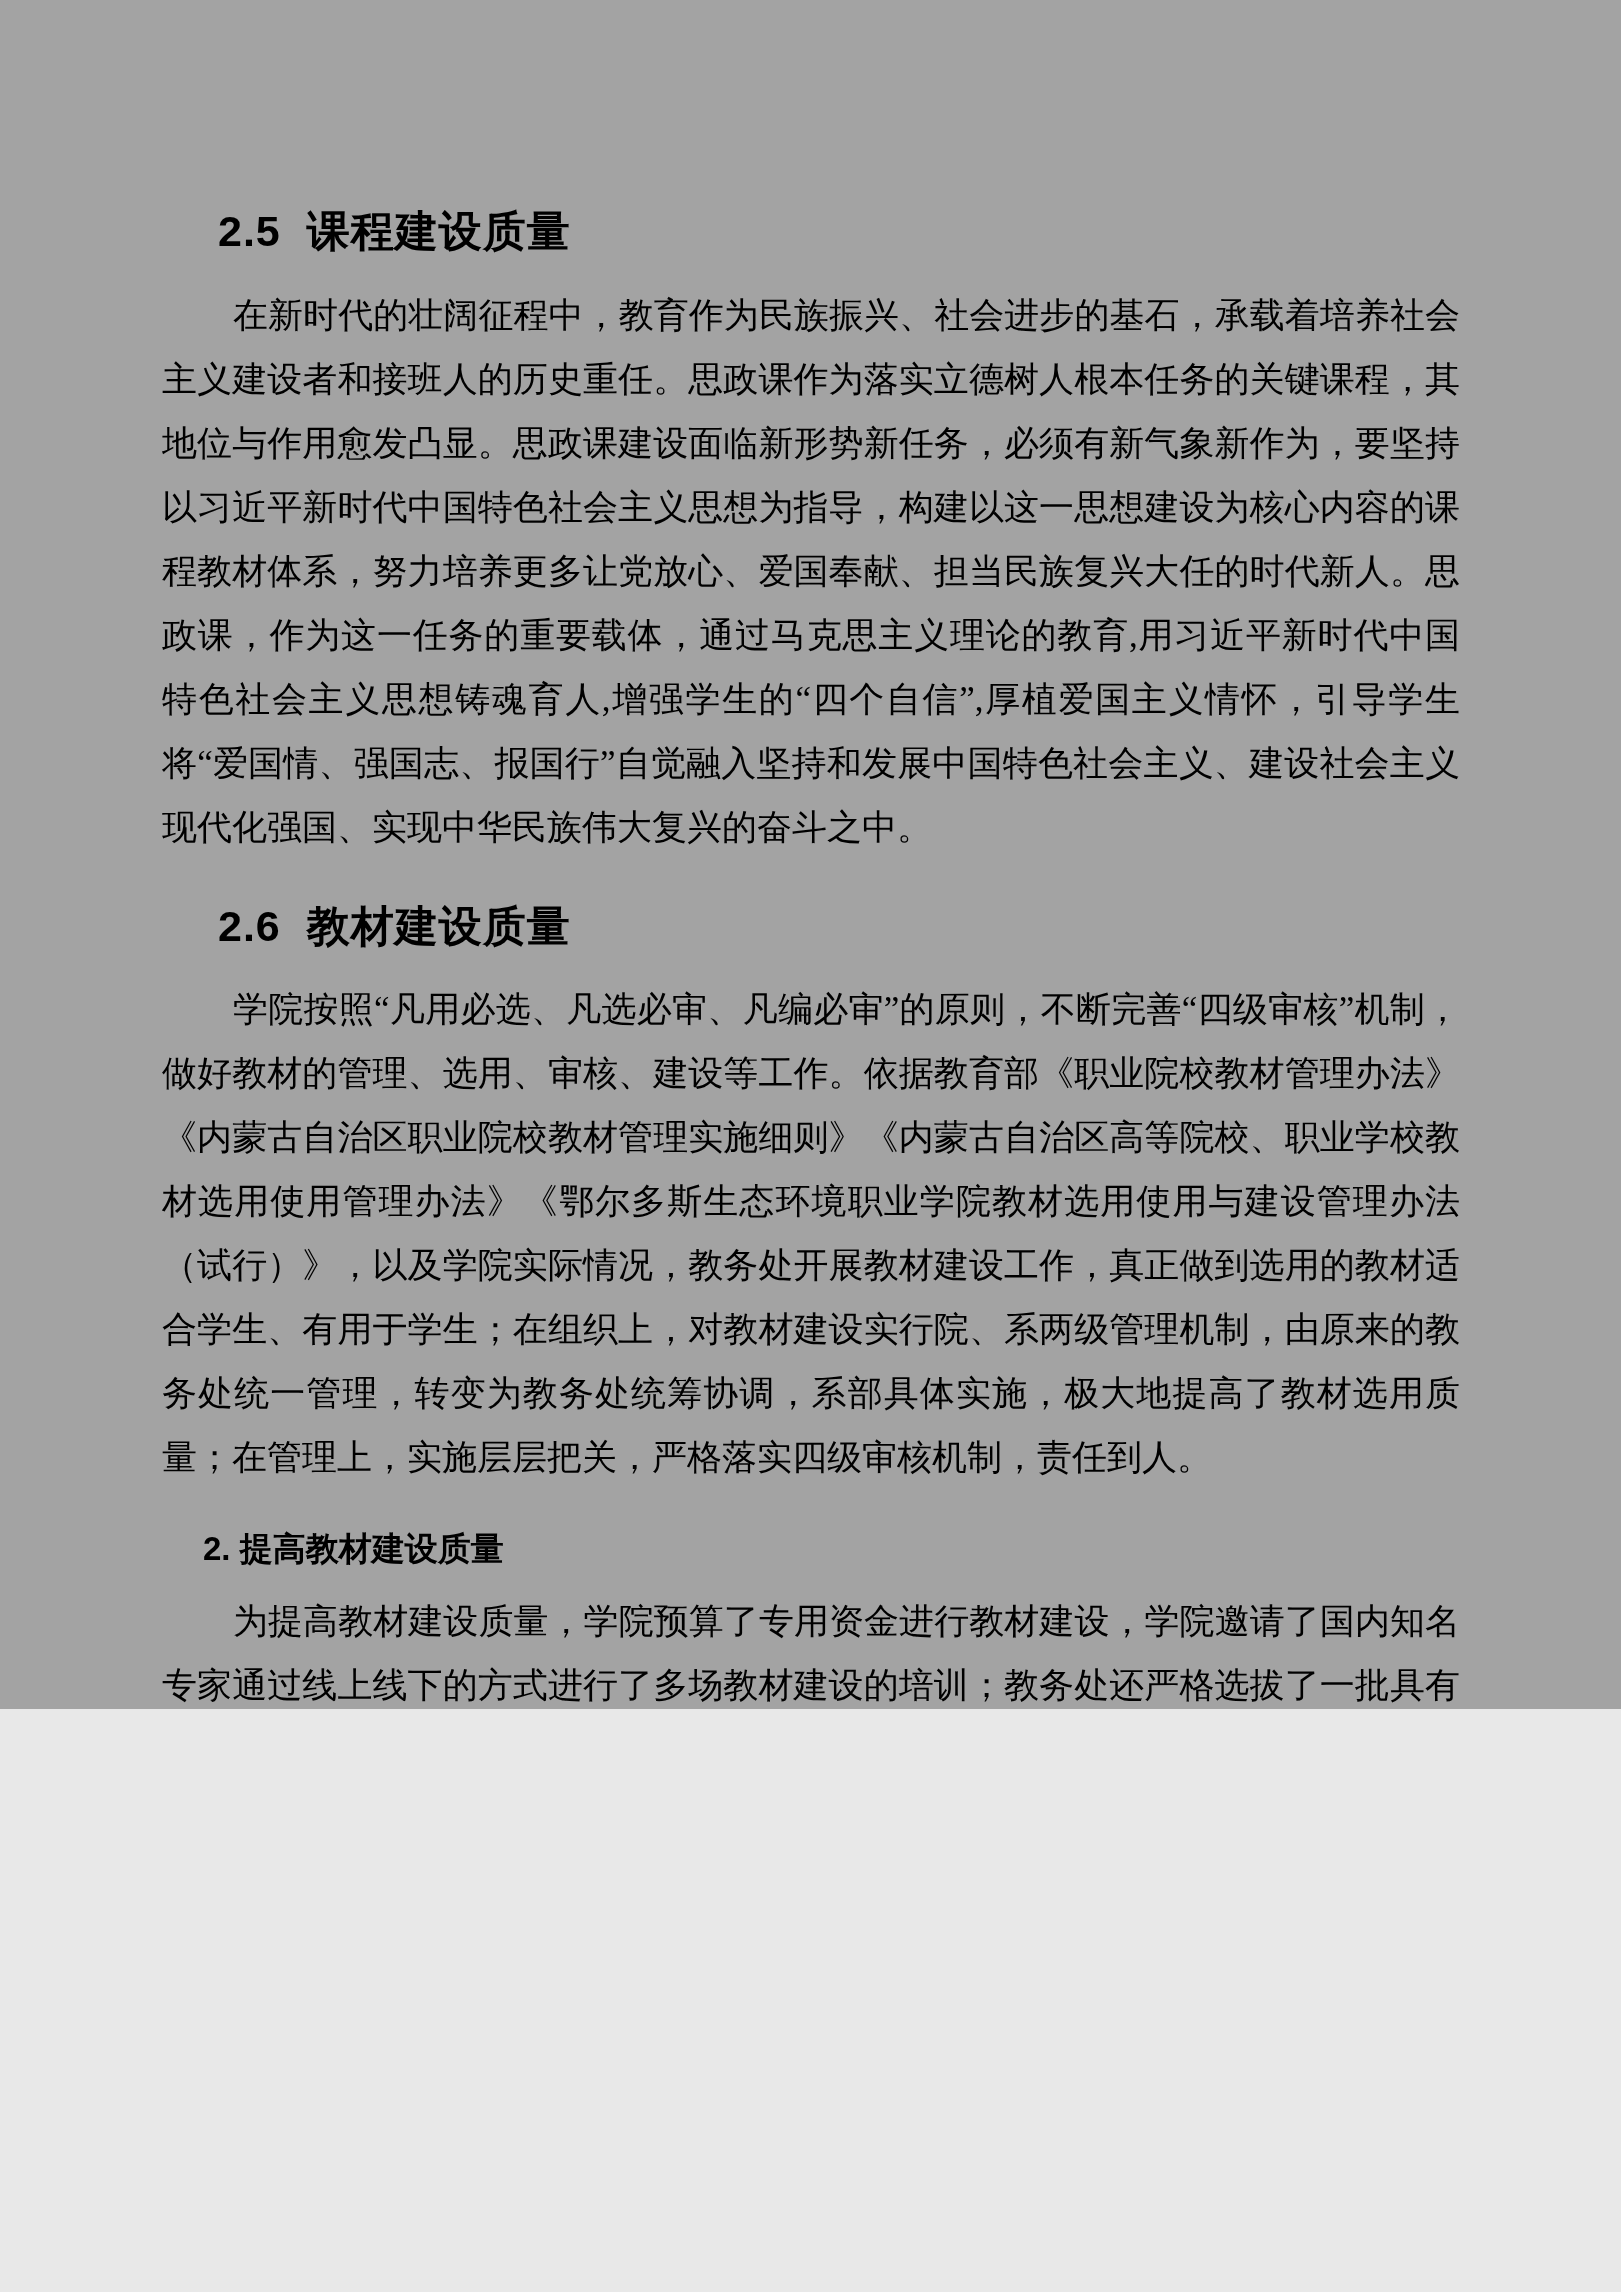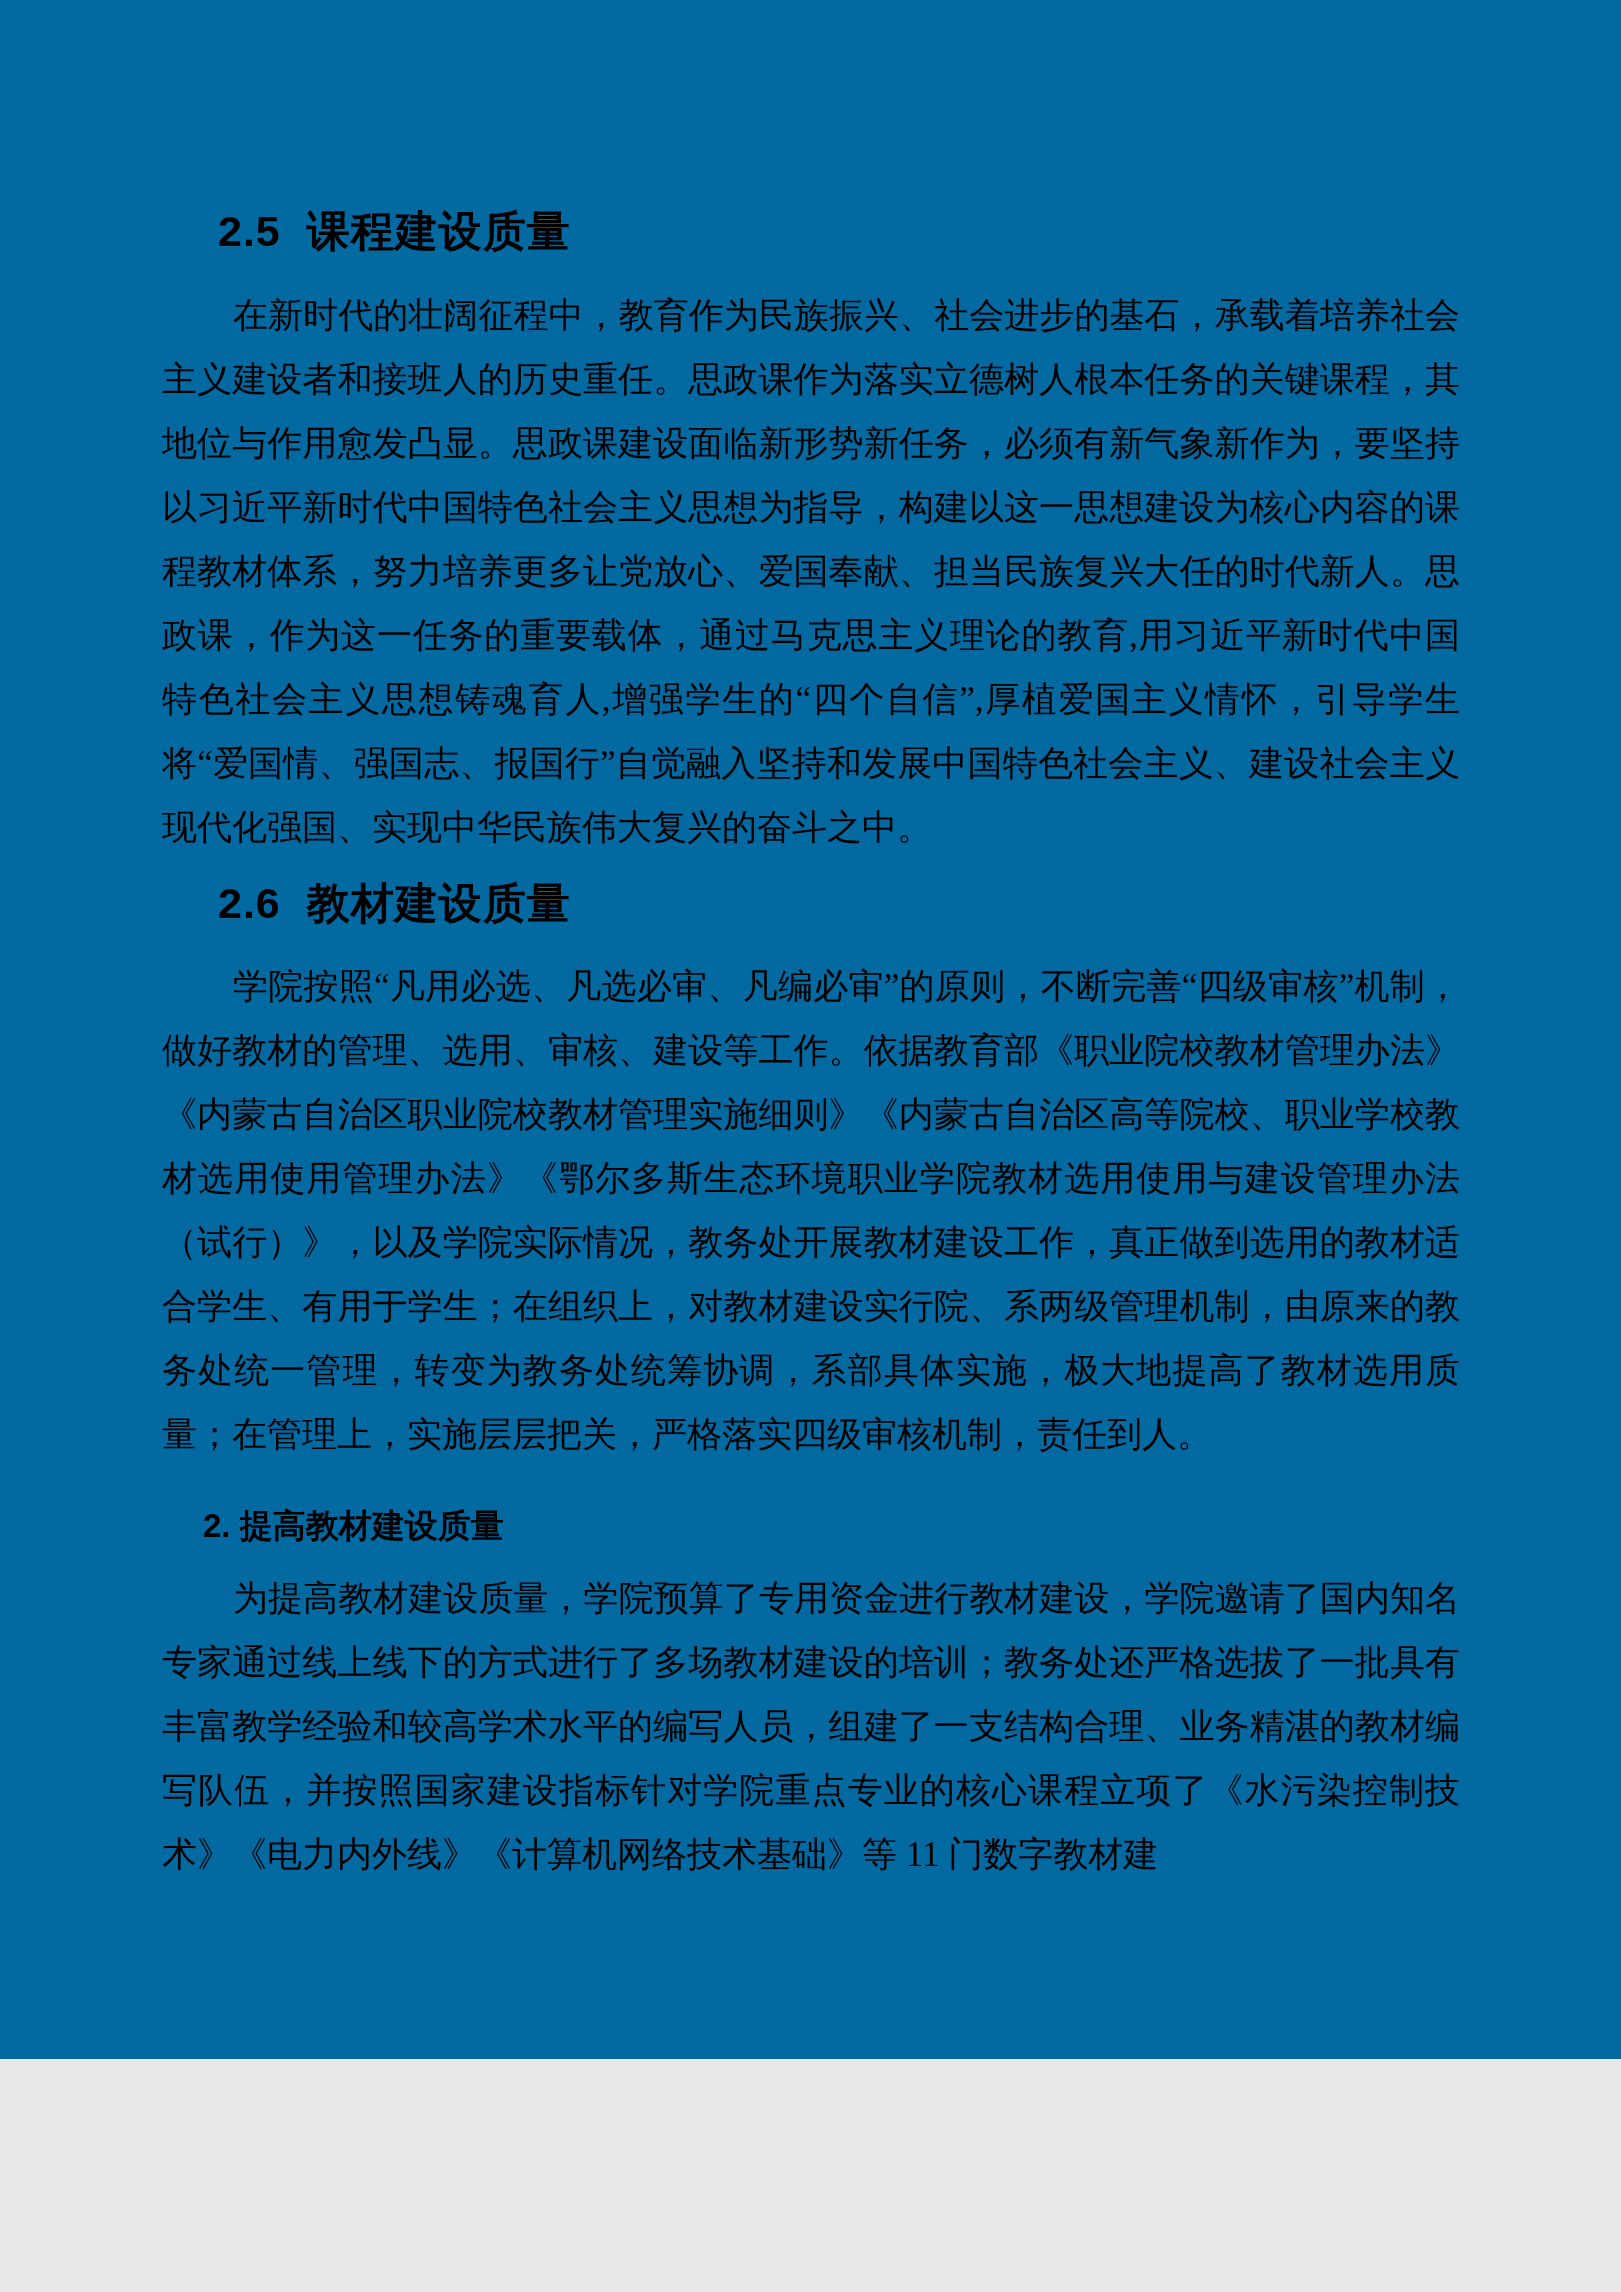--- a/index.html
+++ b/index.html
@@ -3,43 +3,43 @@
 <meta charset="utf-8">
 <style>
   html, body {
     margin: 0;
     padding: 0;
     background: #e8e8e8;
   }
   .sheet {
     position: relative;
     width: 1621px;
-    height: 2059px;
+    height: 1709px;
     margin: 0 auto;
-    background: #0369a1;
+    background: #a3a3a3;
     box-sizing: border-box;
     padding: 0 161px 0 162px;
     overflow: hidden;
     color: #000000;
   }
   .section-heading {
     font-family: "Liberation Sans", "DejaVu Sans", sans-serif;
     font-weight: 700;
     font-size: 43px;
     line-height: 61px;
     letter-spacing: 1px;
     margin: 0 0 21.6px 56px;
     white-space: pre;
     color: #000000;
   }
   .section-heading.first {
     margin-top: 201px;
   }
   .section-heading.later {
-    margin-top: 13px;
+    margin-top: 36px;
   }
   .sub-heading {
     font-family: "Liberation Sans", "DejaVu Sans", sans-serif;
     font-weight: 700;
     font-size: 33px;
     line-height: 51px;
     margin: 33px 0 15.7px 41px;
     white-space: pre;
     color: #000000;
   }

